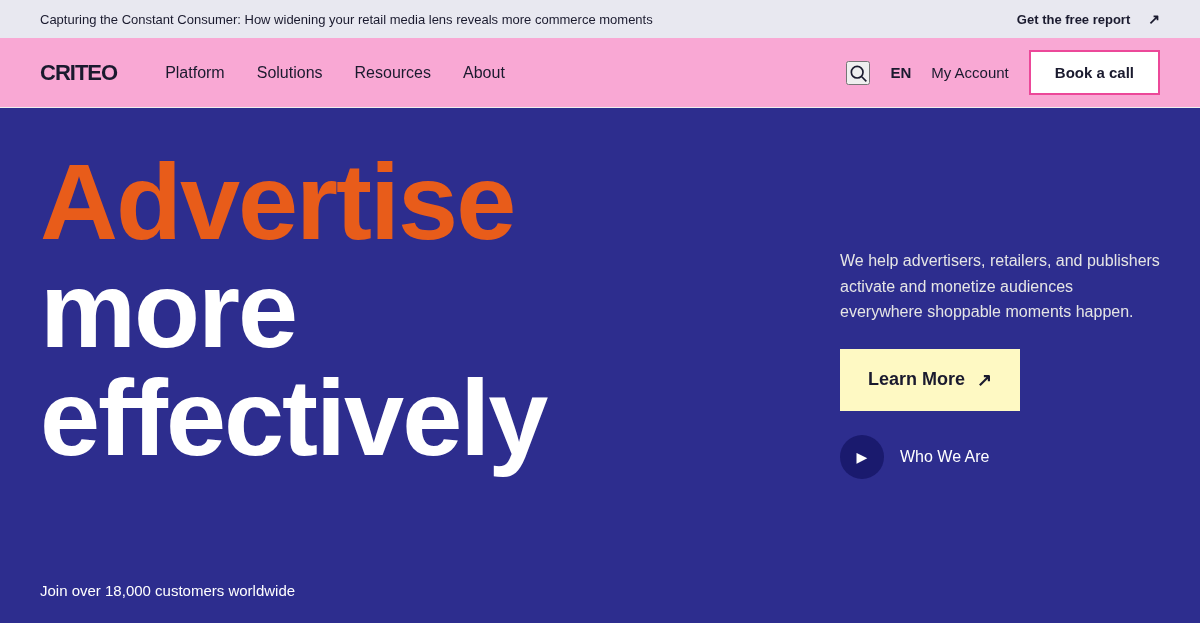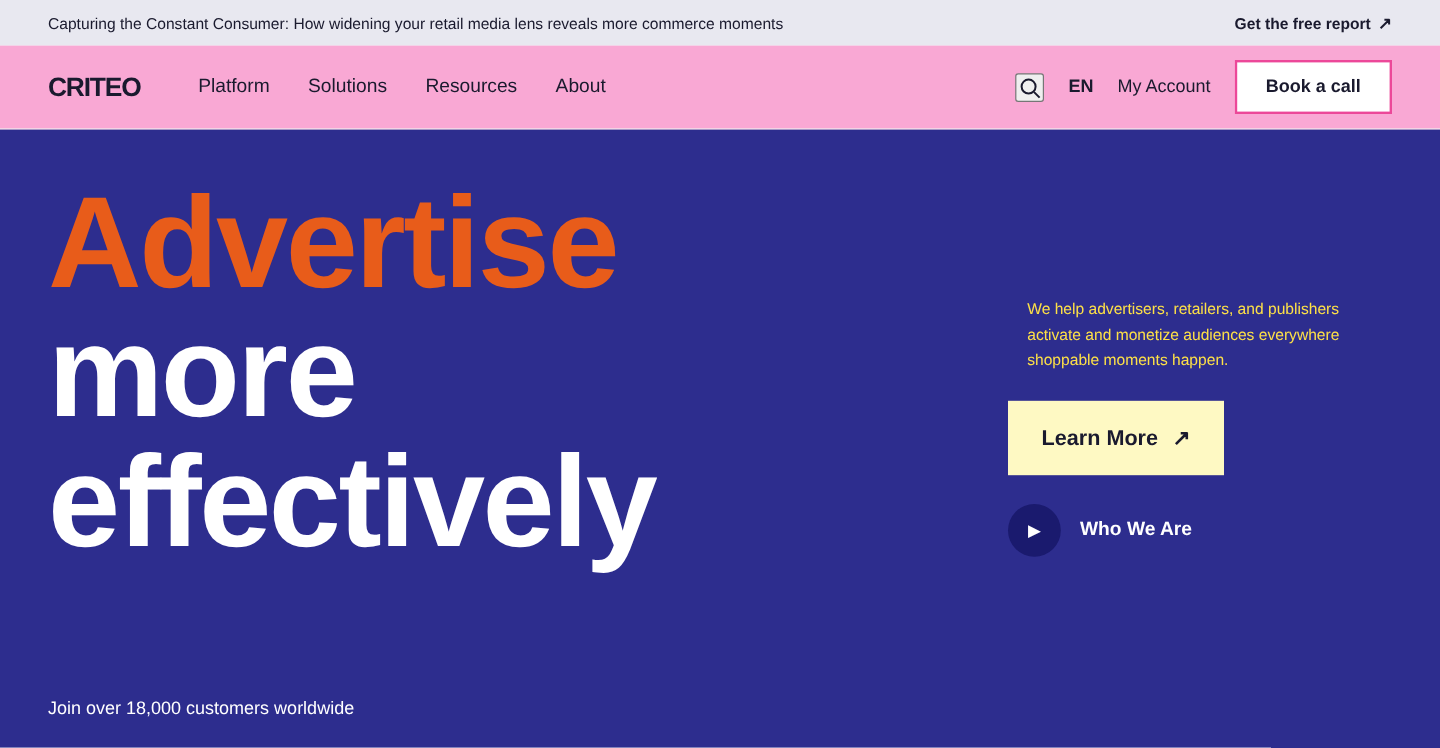--- a/index.html
+++ b/index.html
@@ -18,21 +18,21 @@
       font-size: 13px;
       color: #1a1a2e;
       font-weight: 500;
     }
     .top-banner-link {
       font-size: 13px;
       color: #1a1a2e;
       font-weight: 600;
       display: flex;
       align-items: center;
-      gap: 6px;
+      gap: 18px;
       cursor: pointer;
       text-decoration: none;
     }
     .arrow-icon {
       font-size: 14px;
     }
 
     
     .navbar {
       background: #f9a8d4;
@@ -124,24 +124,23 @@
     .hero-right {
       position: absolute;
       right: 40px;
       top: 140px;
       width: 320px;
       display: flex;
       flex-direction: column;
       gap: 24px;
     }
     .hero-description {
-      font-size: 13px;
-      color: #fde047;
+      font-size: 16px;
+      color: #e5e5e5;
       line-height: 1.6;
-      margin-left: 16px;
     }
     .learn-more-btn {
       background: #fef9c3;
       border: none;
       color: #1a1a2e;
       padding: 20px 28px;
       font-size: 18px;
       font-weight: 700;
       cursor: pointer;
       display: flex;
@@ -162,21 +161,21 @@
       background: #1a1a6e;
       display: flex;
       align-items: center;
       justify-content: center;
       color: #fff;
       font-size: 14px;
     }
     .who-we-are-text {
       font-size: 16px;
       color: #fff;
-      font-weight: 700;
+      font-weight: 400;
     }
     .hero-bottom-text {
       position: absolute;
       bottom: 24px;
       left: 40px;
       font-size: 15px;
       color: #fff;
       font-weight: 500;
     }
 

